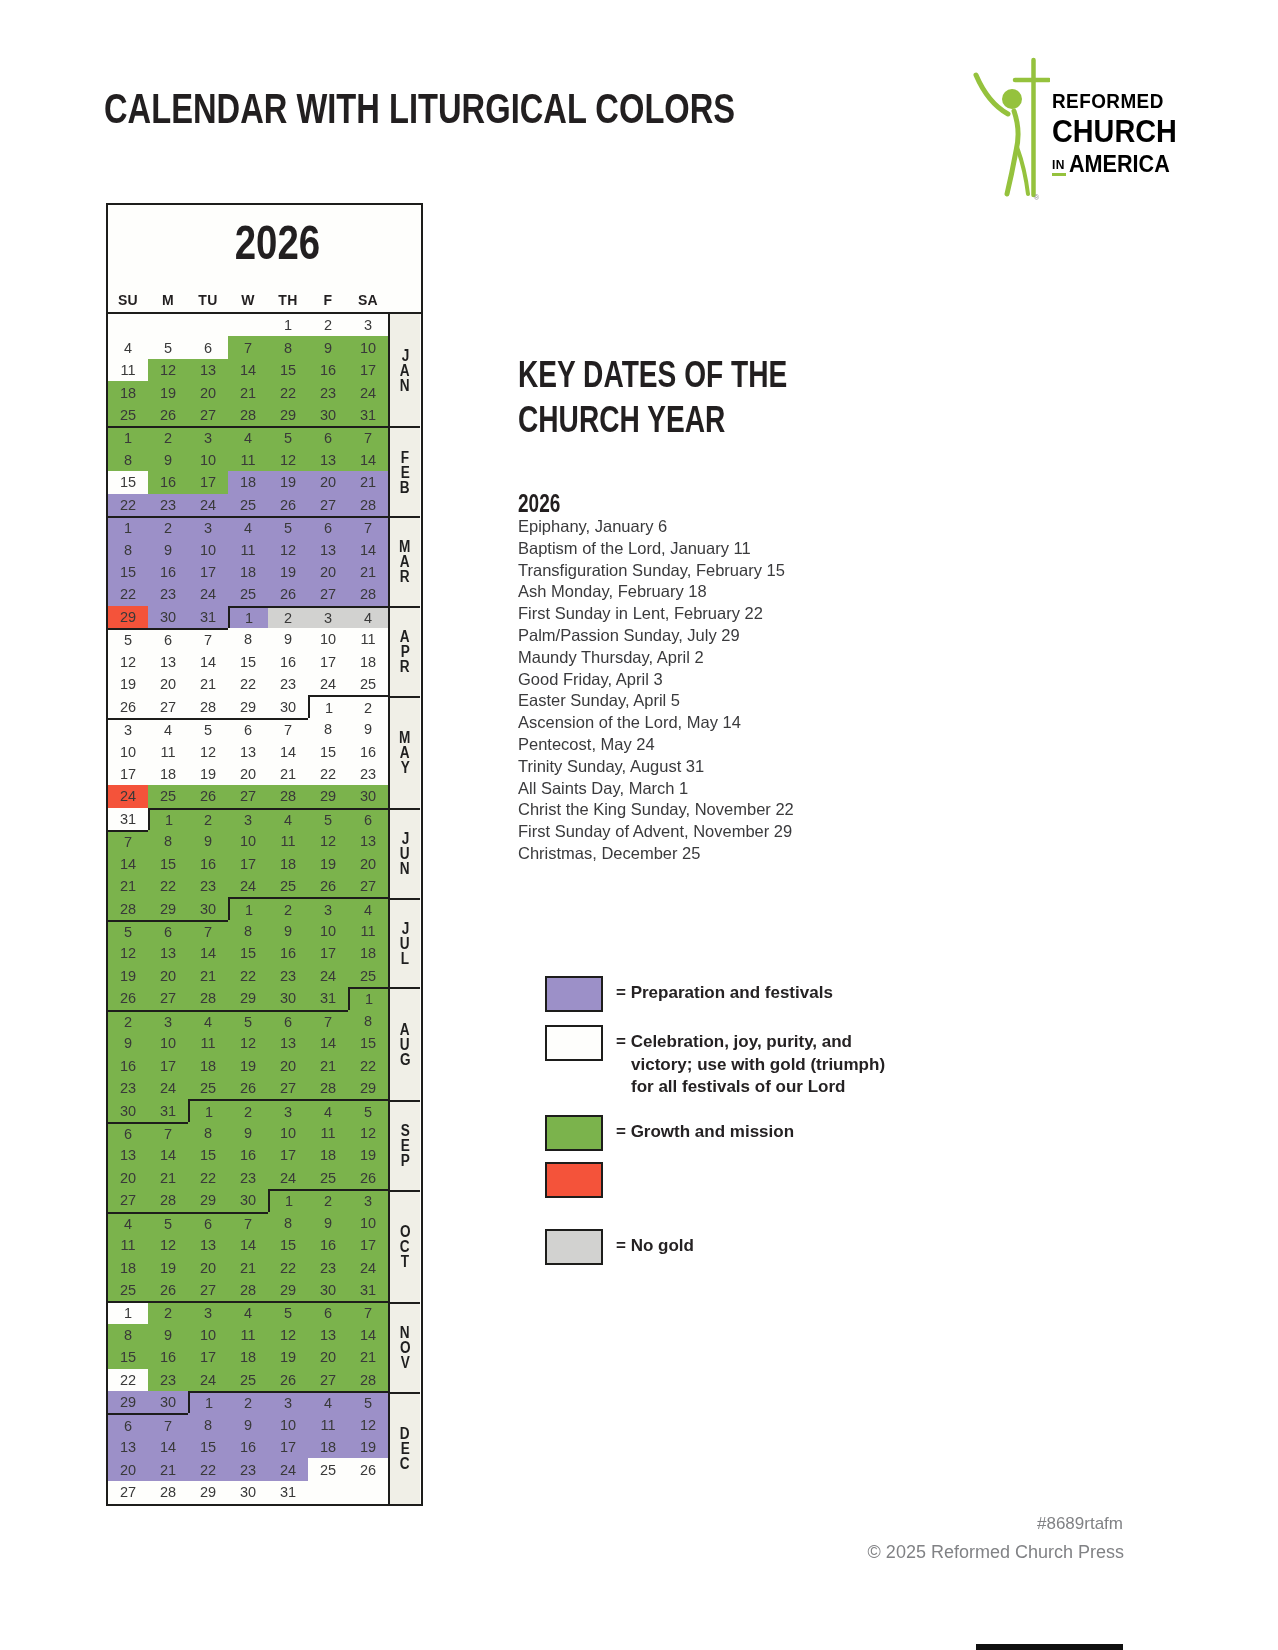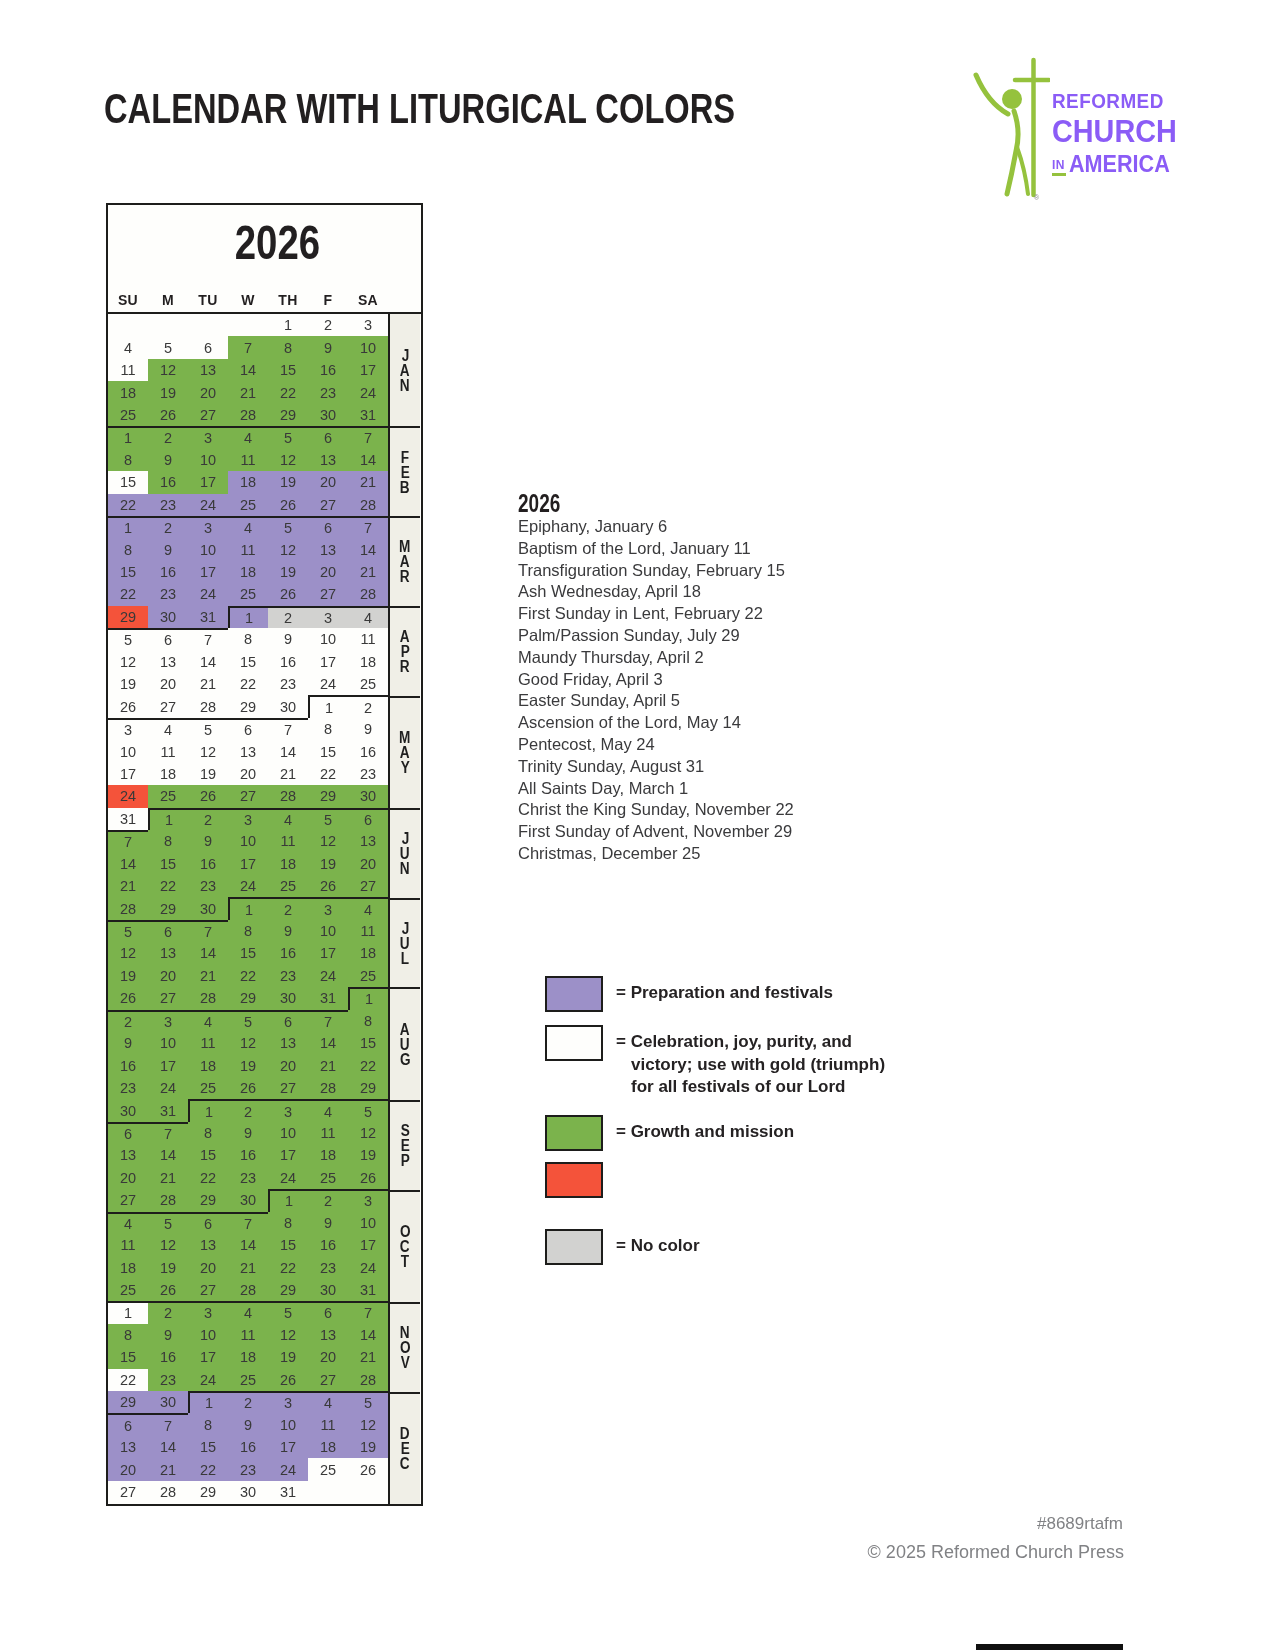--- a/index.html
+++ b/index.html
@@ -6,21 +6,21 @@
   .canvas{position:relative;width:1278px;height:1650px;background:#ffffff;
           font-family:"Liberation Sans",sans-serif;color:#231f20;overflow:hidden;margin:0 auto;}
 
   .cond{display:inline-block;font-weight:700;transform:scaleX(.76);transform-origin:0 50%;white-space:nowrap;}
   .cond-c{display:inline-block;font-weight:700;transform:scaleX(.8);transform-origin:50% 50%;white-space:nowrap;}
 
   .page-title{position:absolute;left:104px;top:84px;font-size:43px;color:#221f20;letter-spacing:0;}
 
   
   .logo{position:absolute;left:958px;top:53px;width:240px;height:150px;}
-  .logo-text{position:absolute;left:94px;top:36px;color:#8b5cf6;}
+  .logo-text{position:absolute;left:94px;top:36px;color:#000000;}
   .logo-l1{font-size:21px;letter-spacing:.5px;line-height:24px;}
   .logo-l1 .cond{transform:scaleX(.9);}
   .logo-l2{font-size:32px;line-height:34px;margin-top:1px;}
   .logo-l2 .cond{transform:scaleX(.9);}
   .logo-l3{display:flex;align-items:flex-end;margin-top:4px;}
   .logo-in{font-size:12px;font-weight:700;border-bottom:3px solid var(--logo-green,#95c23d);
            padding:0 1px 1px 0;margin-right:3px;letter-spacing:.5px;line-height:14px;}
   .logo-l3 .big{font-size:24px;line-height:24px;}
   .logo-l3 .big .cond{transform:scaleX(.9);}
 
@@ -535,28 +535,32 @@
           </div>
           <div class="mlab" style="height: 112.25px;">
             <span>D</span>
             <span>E</span>
             <span>C</span>
           </div>
         </div>
     </div>
   </div>
 
+  <div class="kd-heading">
+    <span class="cond">KEY DATES OF THE</span>
+    <span class="cond">CHURCH YEAR</span>
+  </div>
   <div class="kd-year">
     <span class="cond">2026</span>
   </div>
   <div class="kd-list">
       <div>Epiphany, January 6</div>
       <div>Baptism of the Lord, January 11</div>
       <div>Transfiguration Sunday, February 15</div>
-      <div>Ash Wednesday, April 18</div>
+      <div>Ash Monday, February 18</div>
       <div>First Sunday in Lent, February 22</div>
       <div>Palm/Passion Sunday, July 29</div>
       <div>Maundy Thursday, April 2</div>
       <div>Good Friday, April 3</div>
       <div>Easter Sunday, April 5</div>
       <div>Ascension of the Lord, May 14</div>
       <div>Pentecost, May 24</div>
       <div>Trinity Sunday, August 31</div>
       <div>All Saints Day, March 1</div>
       <div>Christ the King Sunday, November 22</div>
@@ -584,21 +588,21 @@
         <div class="lg-text">
           <div>= Growth and mission</div>
         </div>
       </div>
       <div class="lg-item" style="top: 1162px;">
         <div class="lg-swatch" style="background: rgb(244, 83, 58);"></div>
       </div>
       <div class="lg-item" style="top: 1229px;">
         <div class="lg-swatch" style="background: rgb(210, 210, 208);"></div>
         <div class="lg-text">
-          <div>= No color</div>
+          <div>= No gold</div>
         </div>
       </div>
     </div>
 
   <div class="doc-code">#8689rtafm</div>
   <div class="copyright">© 2025 Reformed Church Press</div>
   <div class="bottom-bar"></div>
 
 </div>
 

